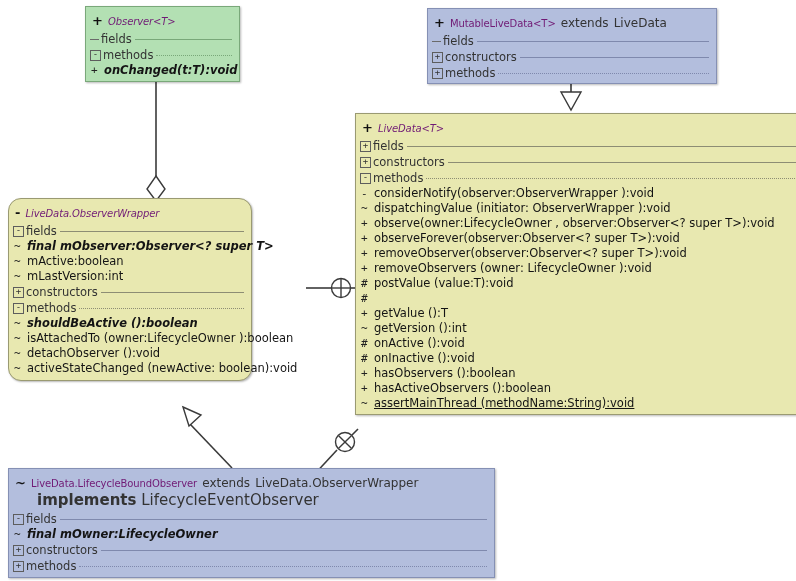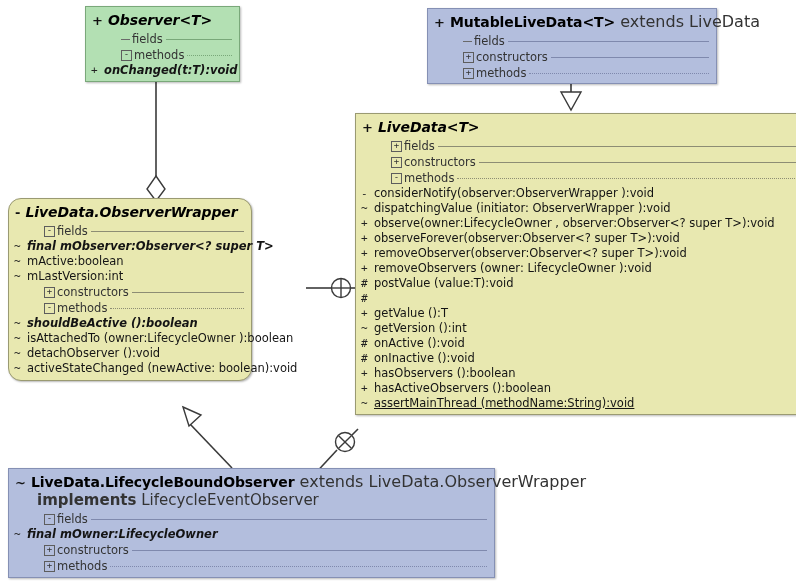--- a/index.html
+++ b/index.html
@@ -12,28 +12,28 @@
   svg.edges{position:absolute;left:0;top:0;width:796px;height:581px;pointer-events:none;}
 
   .cls{position:absolute;box-sizing:border-box;border:1px solid #8a8a6a;
        box-shadow:1px 1px 2px rgba(0,0,0,.28);}
   .cls.yellow{background:#e8e8b0;border-color:#9a9a72;}
   .cls.green{background:#b3e0b3;border-color:#7aa87a;}
   .cls.blue{background:#b3bedd;border-color:#8590b4;}
 
   .hdr{padding:3px 6px 2px 6px;white-space:nowrap;}
   .hdr .vis{font-weight:bold;font-size:13px;color:#111;}
-  .nm{font-weight:bold;font-size:14px;color:#000000;letter-spacing:-0.1px;}
+  .nm{font-weight:normal;font-size:10px;color:#701a75;letter-spacing:-0.1px;}
   .nm.ital{font-style:italic;}
-  .ext{font-size:16px;font-weight:normal;color:#333;font-style:normal;}
+  .ext{font-size:12px;font-weight:normal;color:#333;font-style:normal;}
   .impl-line{padding:0 6px 2px 28px;font-size:15px;color:#333;white-space:nowrap;}
   .impl-line .kw{font-weight:bold;}
 
   
-  .sec{display:flex;align-items:center;padding:1px 5px 1px 4px;white-space:nowrap;margin-left:31px;}
+  .sec{display:flex;align-items:center;padding:1px 5px 1px 4px;white-space:nowrap;}
   .sec .tog{display:inline-block;width:9px;height:9px;line-height:7px;text-align:center;
             border:1px solid #5d5d5d;font-size:9px;color:#333;background:transparent;
             font-family:"DejaVu Sans Mono","Liberation Mono",monospace;flex:0 0 auto;}
   .sec .tog.none{border:none;width:9px;}
   .sec .tog.none:before{content:"";display:block;border-top:1px solid #6a6a6a;
             width:9px;position:relative;top:4px;}
   .sec .lbl{font-size:11.5px;color:#333;margin:0 3px 0 2px;flex:0 0 auto;}
   .sec .rule{flex:1 1 auto;height:0;border-top:1px solid #8d8d74;margin-right:2px;}
   .sec.dotted .rule{border-top:1px dotted #8d8d74;}
   .green .sec .rule{border-top-color:#79a879;}

